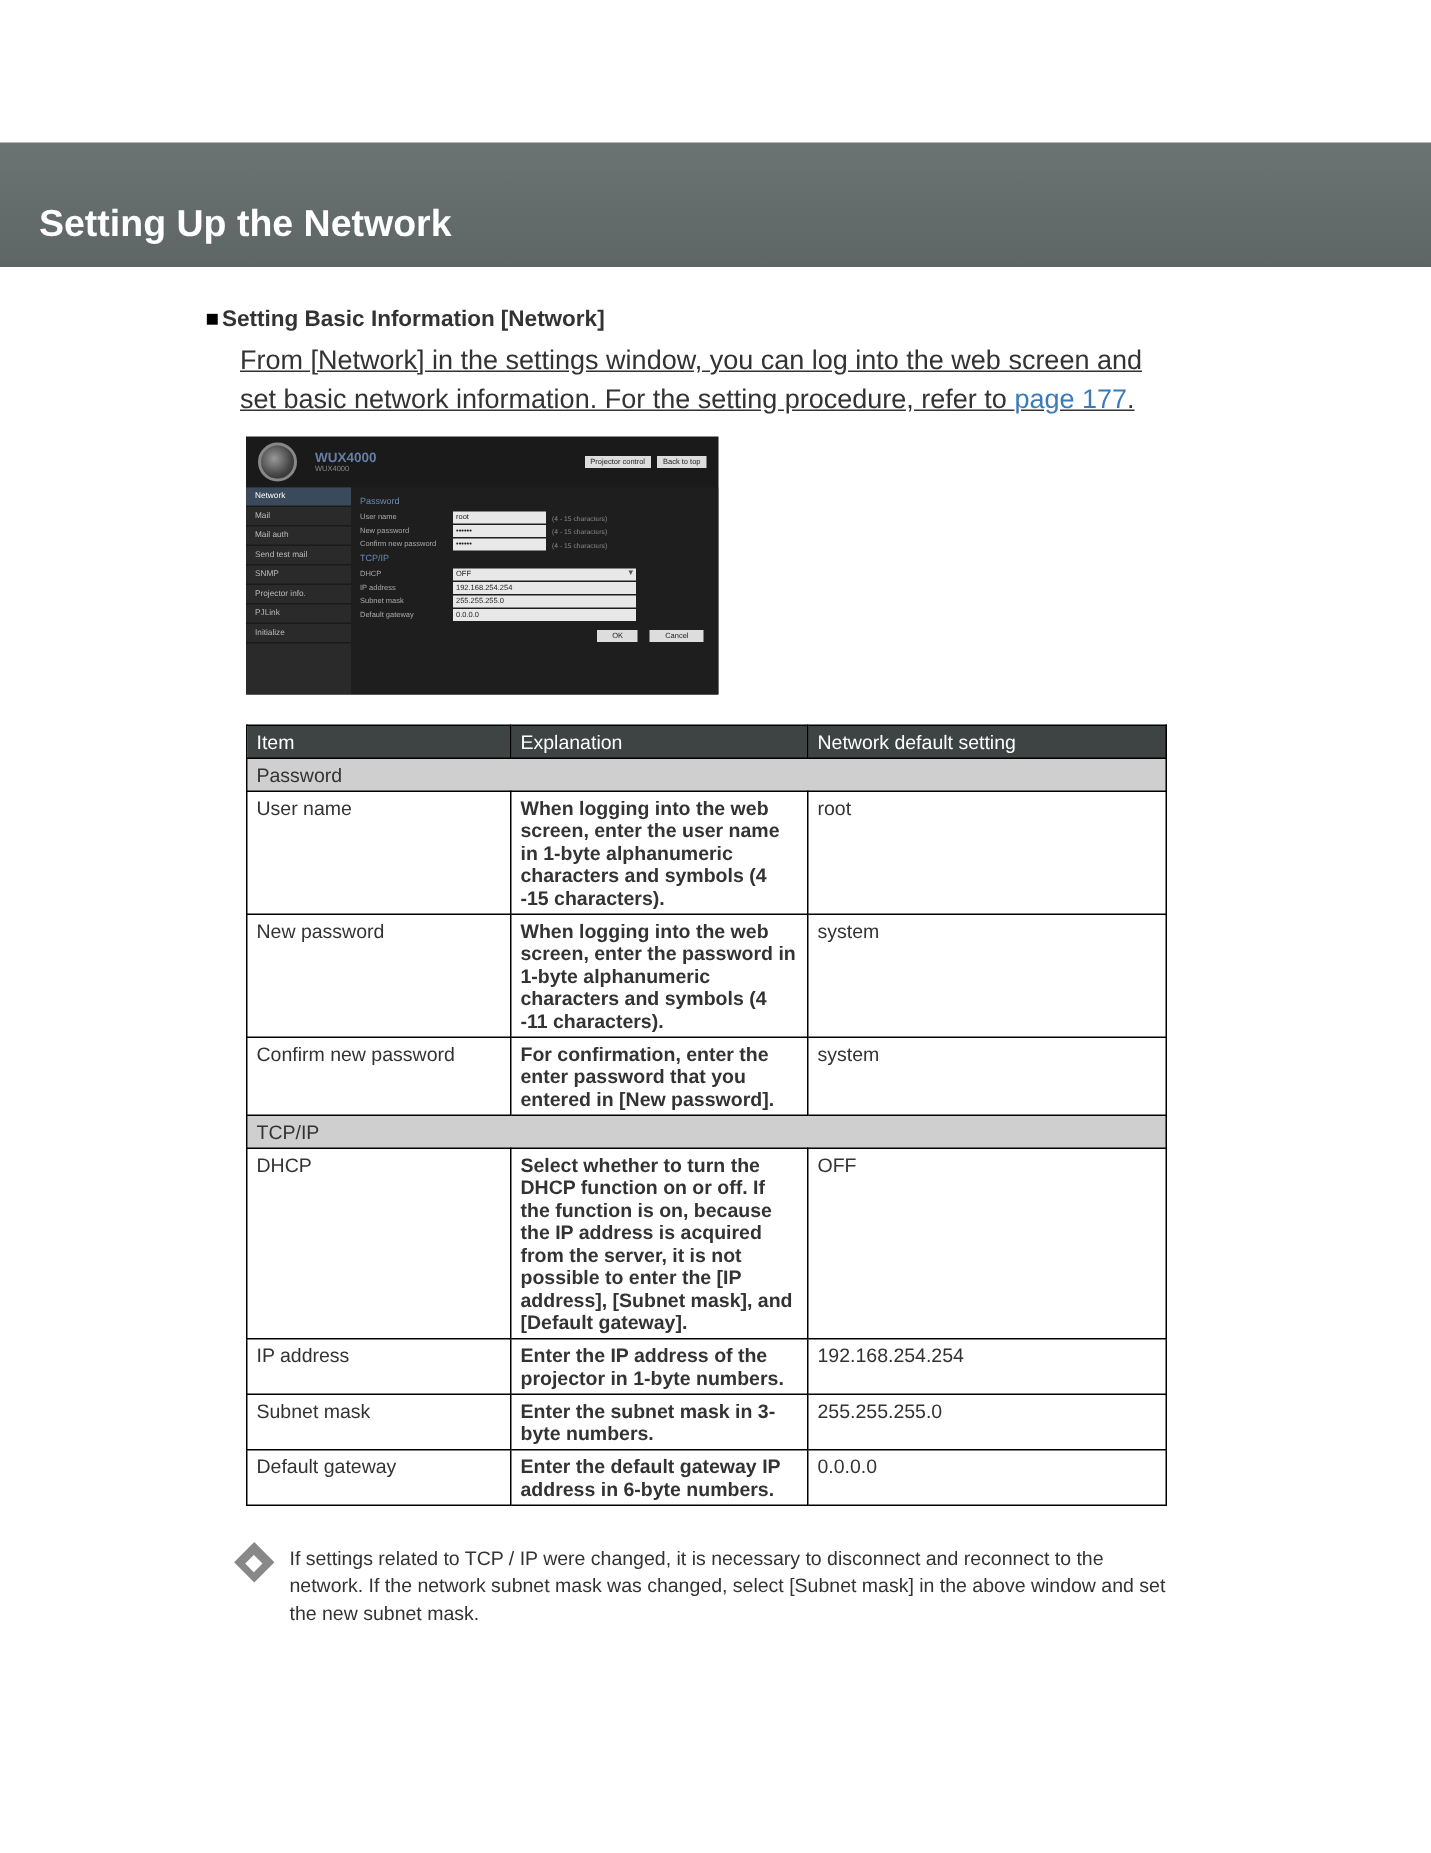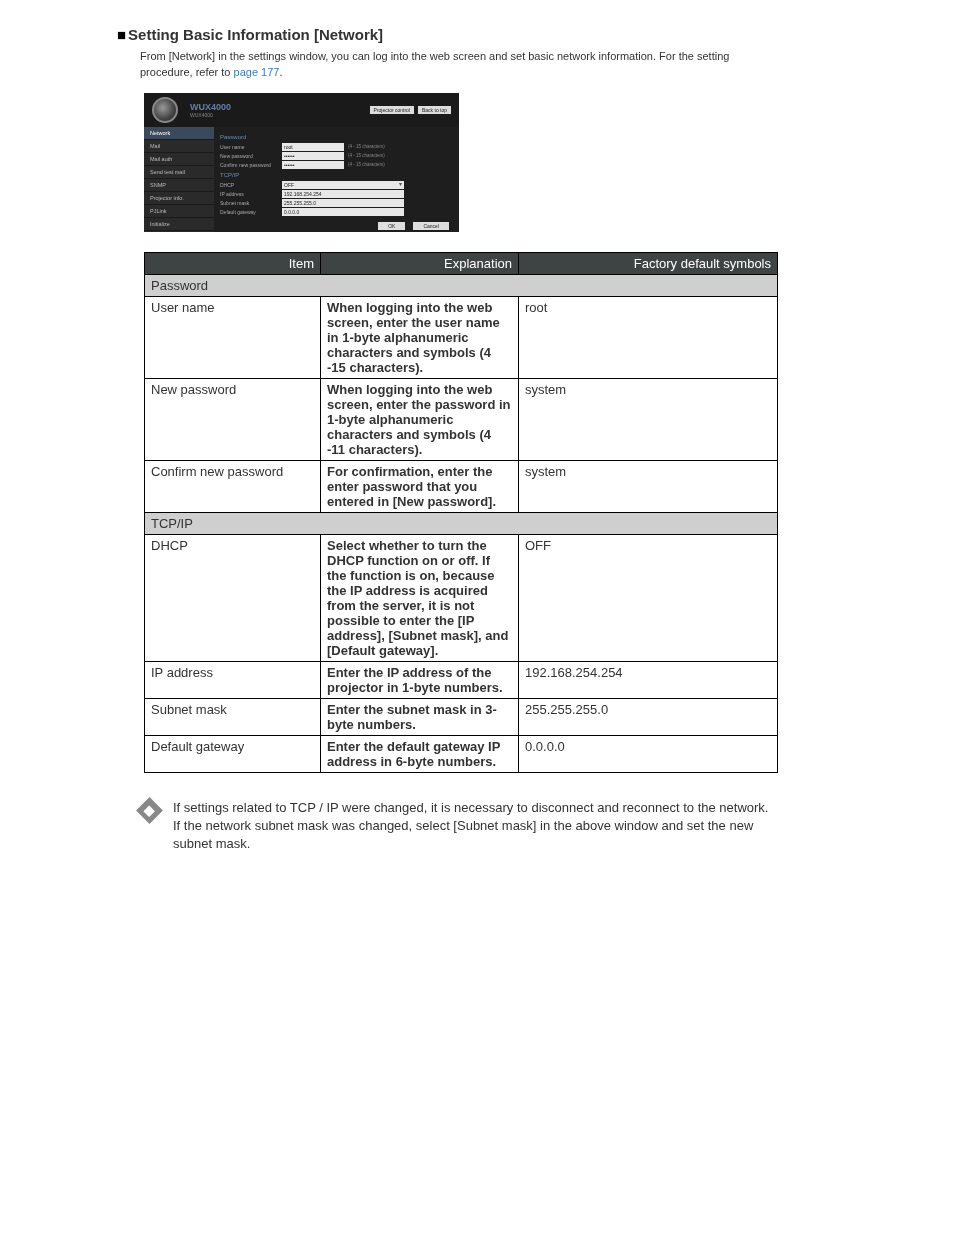--- a/index.html
+++ b/index.html
@@ -19,44 +19,46 @@
   background: #686f6f;
   background: linear-gradient(to bottom, #6b7373 0%, #5e6565 100%);
   color: #fff;
   padding: 40px 0 14px 26px;
   margin-top: 95px;
   font-size: 25px;
   font-weight: bold;
 }
 .content {
   padding: 26px 176px 0 120px;
+  margin-left: 20px;
 }
 .section-heading {
   font-weight: bold;
   font-size: 15px;
   margin-bottom: 6px;
   margin-left: -3px;
 }
 .section-heading .bullet {
   color: #000;
   font-size: 15px;
   margin-right: 2px;
 }
 .body-text {
-  font-size: 11px;
+  font-size: 18px;
   line-height: 1.45;
   margin: 0 0 12px 20px;
+  text-decoration: underline;
 }
 .body-text .link {
   color: #3b7bb8;
 }
 .screenshot {
   margin-left: 24px;
   width: 315px;
-  height: 139px;
+  height: 172px;
   background: #1a1a1a;
   position: relative;
   font-size: 6px;
   color: #c7c7c7;
   overflow: hidden;
   margin-bottom: 20px;
 }
 .ss-header {
   height: 34px;
   display: flex;
@@ -179,21 +181,21 @@
   border-collapse: collapse;
   width: 100%;
   margin-left: 24px;
   width: calc(100% - 24px);
   font-size: 13px;
 }
 .data-table th {
   background: #3e4343;
   color: #fff;
   font-weight: normal;
-  text-align: right;
+  text-align: left;
   border: 1px solid #000;
   padding: 3px 6px;
 }
 .data-table td {
   border: 1px solid #000;
   padding: 3px 6px;
   vertical-align: top;
 }
 .data-table .group-row td {
   background: #cfcfcf;
@@ -227,20 +229,23 @@
   color: #fff;
   font-weight: bold;
   font-size: 14px;
 }
 </style>
 </head>
 <body>
 
 <div class="page">
 
+  <div class="title-banner">
+    <span>Setting Up the Network</span>
+  </div>
 
   <div class="content">
 
     <div class="section-heading">
       <span class="bullet">■</span><span>Setting Basic Information [Network]</span>
     </div>
 
     <p class="body-text">
       <span>From [Network] in the settings window, you can log into the web screen and set basic network information. For the setting procedure, refer to </span><span class="link">page 177</span><span>.</span>
     </p>
@@ -310,21 +315,21 @@
           </div>
         </div>
       </div>
     </div>
 
     <table class="data-table">
       <thead>
         <tr>
           <th>Item</th>
           <th>Explanation</th>
-          <th>Factory default symbols</th>
+          <th>Network default setting</th>
         </tr>
       </thead>
       <tbody>
         <tr class="group-row">
             <td colspan="3">Password</td>
           </tr>
         <tr>
           <td class="c1">User name</td>
           <td class="c2">When logging into the web screen, enter the user name in 1-byte alphanumeric characters and symbols (4 -15 characters).</td>
           <td class="c3">root</td>

